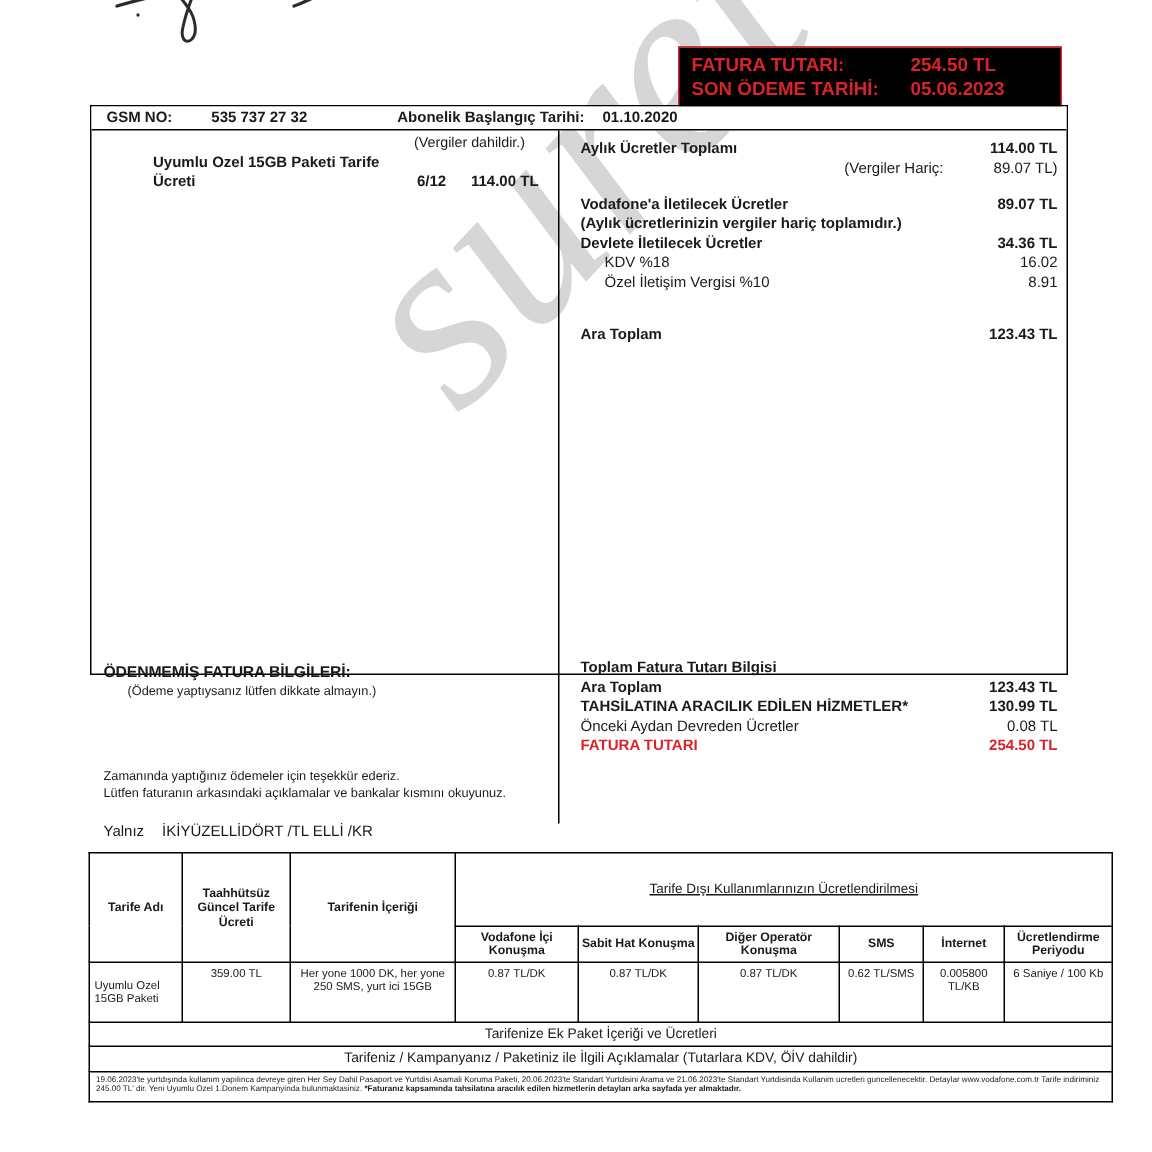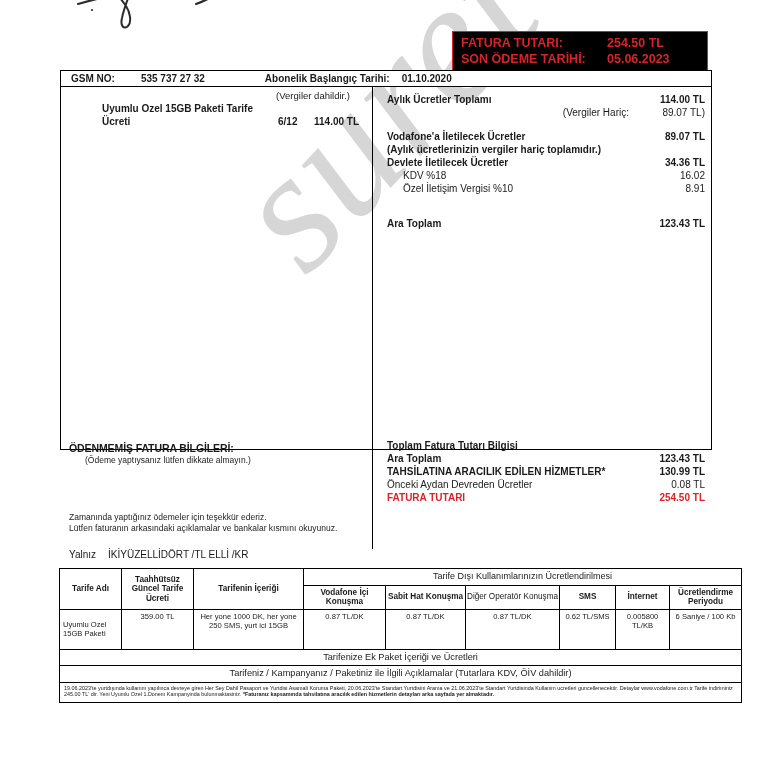--- a/index.html
+++ b/index.html
@@ -203,21 +203,21 @@
   #tariff th, #tariff td {
     border: 1px solid #000;
     font-size: 7.6px;
     text-align: center;
     vertical-align: middle;
     padding: 2px 1px;
     line-height: 9.5px;
     font-weight: normal;
   }
   #tariff td.left { text-align: left; padding-left: 3px; }
-  .grp-head { font-size: 9px !important; font-weight: bold; padding: 3px 0 !important; }
+  .grp-head { font-size: 9px !important; font-weight: bold; padding: 19px 0 !important; text-decoration: underline; }
   .band { font-size: 9.2px !important; font-weight: bold; padding: 3px 0 !important; }
   .fineprint {
     text-align: left !important;
     font-size: 5.4px !important;
     line-height: 6.6px !important;
     padding: 2px 4px 4px 4px !important;
     vertical-align: top !important;
   }
   .fineprint b { font-weight: bold; }
 </style>
@@ -363,21 +363,21 @@
     <tbody>
       <tr>
         <td rowspan="2" style="font-weight:bold;font-size:8.2px">Tarife Adı</td>
         <td rowspan="2" style="font-weight:bold;font-size:8.2px">Taahhütsüz Güncel Tarife Ücreti</td>
         <td rowspan="2" style="font-weight:bold;font-size:8.2px">Tarifenin İçeriği</td>
         <td colspan="6" class="grp-head">Tarife Dışı Kullanımlarınızın Ücretlendirilmesi</td>
       </tr>
       <tr>
         <td style="font-weight:bold;font-size:8.2px">Vodafone İçi Konuşma</td>
         <td style="font-weight:bold;font-size:8.2px">Sabit Hat Konuşma</td>
-        <td style="font-weight:normal;font-size:8.2px">Diğer Operatör Konuşma</td>
+        <td style="font-weight:bold;font-size:8.2px">Diğer Operatör Konuşma</td>
         <td style="font-weight:bold;font-size:8.2px">SMS</td>
         <td style="font-weight:bold;font-size:8.2px">İnternet</td>
         <td style="font-weight:bold;font-size:8.2px">Ücretlendirme Periyodu</td>
       </tr>
       <tr style="height:40px">
         <td class="left">Uyumlu Ozel 15GB Paketi</td>
         <td style="vertical-align:top">359.00 TL</td>
         <td style="vertical-align:top">Her yone 1000 DK, her yone 250 SMS, yurt ici 15GB</td>
         <td style="vertical-align:top">0.87 TL/DK</td>
         <td style="vertical-align:top">0.87 TL/DK</td>

